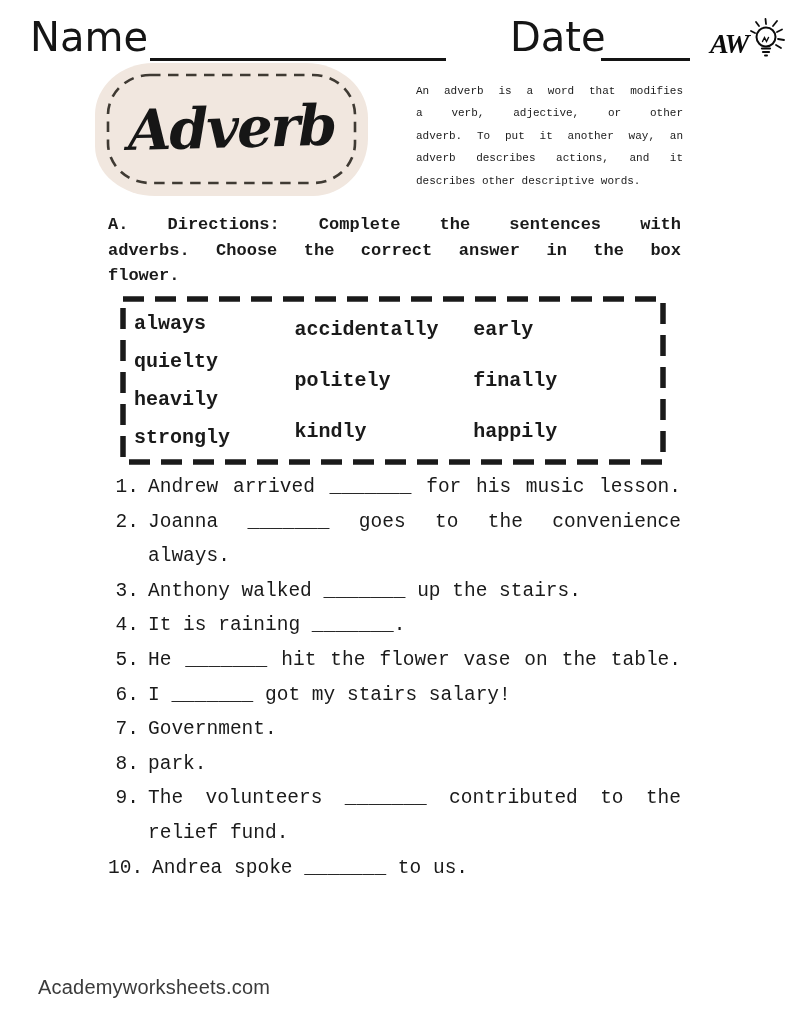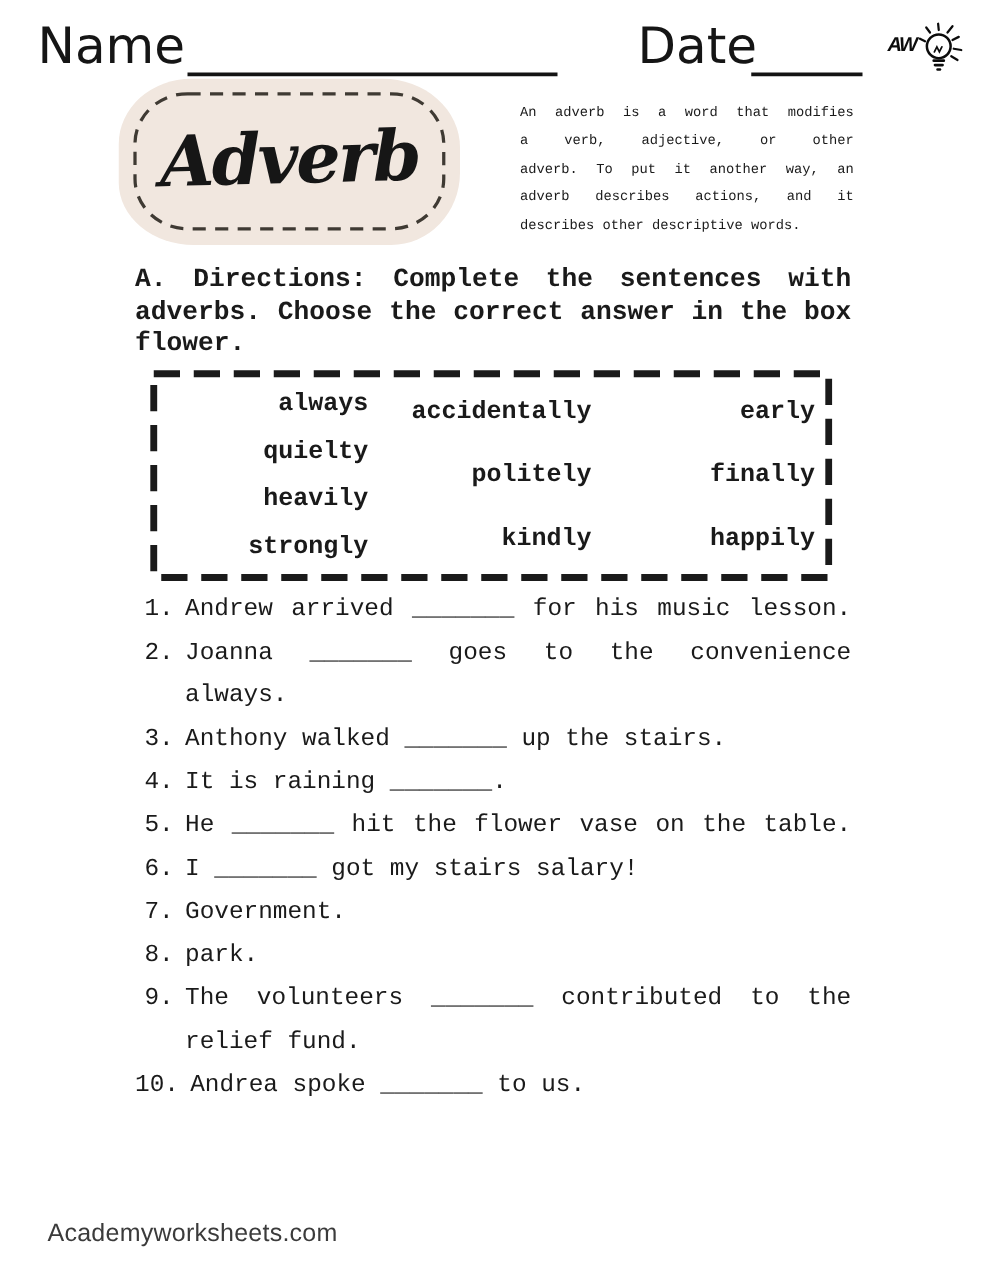--- a/index.html
+++ b/index.html
@@ -14,22 +14,22 @@
     font-family:"DejaVu Sans", sans-serif; font-size:40px; font-weight:500;
     color:#151515; letter-spacing:0;
   }
   .name-label { left:30px; }
   .date-label { left:510px; }
   .write-line { position:absolute; height:3.4px; background:#141414; }
   .name-line { left:150px; top:58px; width:296px; }
   .date-line { left:601px; top:58px; width:89px; }
   .logo { position:absolute; left:710px; top:22px; display:flex; align-items:flex-start; }
   .logo-text {
-    font-family:Liberation Sans, sans-serif; font-weight:bold; font-style:italic;
-    font-size:16px; letter-spacing:-1.5px; color:#0c0c0c; margin-top:6px;
+    font-family:Liberation Serif, serif; font-weight:bold; font-style:italic;
+    font-size:28px; letter-spacing:-1.5px; color:#0c0c0c; margin-top:6px;
   }
   .logo-bulb { margin-left:0px; margin-top:-6px; }
 
   
   .badge {
     position:absolute; left:95px; top:63px; width:273px; height:133px;
     background:#f1e7df;
     border-radius:58px 62px 55px 60px / 52px 55px 58px 50px;
   }
   .badge svg.dash { position:absolute; left:0; top:0; }
@@ -40,28 +40,28 @@
     font-size:56px; letter-spacing:-2px; color:#161616;
   }
 
   
   .intro { position:absolute; left:376px; top:80px; width:307px; }
   .iline { font-size:11px; line-height:22.4px; white-space:nowrap;margin-left:40px; }
   .iline.just { white-space:normal; text-align:justify; text-align-last:justify; }
 
   
   .directions { position:absolute; left:108px; top:212px; width:573px; font-weight:bold; }
-  .dline { font-size:21px; line-height:25.5px; white-space:nowrap; }
+  .dline { font-size:17px; line-height:25.5px; white-space:nowrap; }
   .dline.just { white-space:normal; text-align:justify; text-align-last:justify; }
 
   
   .wordbox { position:absolute; left:120px; top:296px; width:546px; height:169px; }
   .wordbox svg.dash { position:absolute; left:0; top:0; }
   .wb-cols { position:absolute; left:14px; right:14px; top:8px; bottom:8px; display:flex; }
-  .wb-col { display:flex; flex-direction:column; justify-content:space-around; align-items:flex-end; }
+  .wb-col { display:flex; flex-direction:column; justify-content:space-around; align-items:flex-start; }
   .wb-col-1 { flex:0 0 31%; }
   .wb-col-2 { flex:0 0 34.5%; }
   .wb-col-3 { flex:0 0 34.5%; }
   .wb-word { font-size:20px; font-weight:bold; white-space:nowrap; }
 
   
   .sentences { position:absolute; left:108px; top:470px; width:573px; }
   .sentence { display:flex; }
   .s-num {
     flex:0 0 31px; padding-right:9px; text-align:right;

